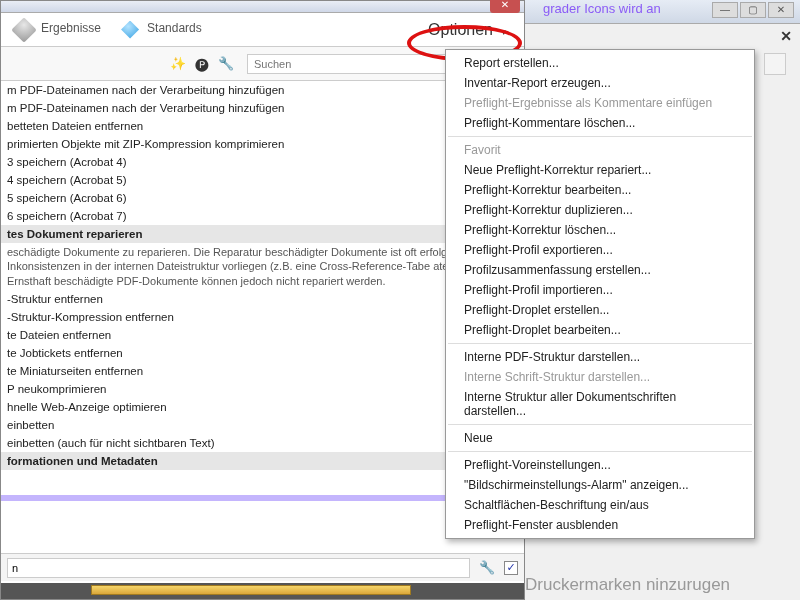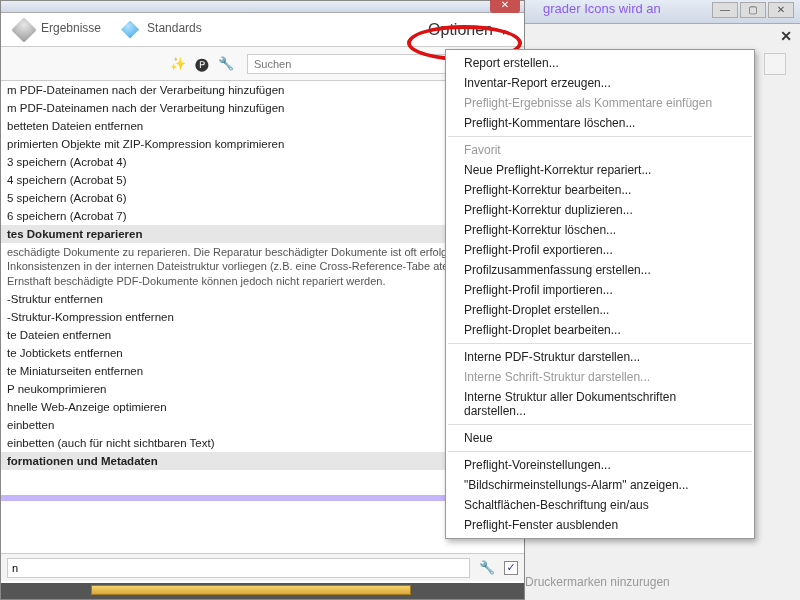--- a/index.html
+++ b/index.html
@@ -34,21 +34,21 @@
   .panel-x { position:absolute; top:28px; right:8px; font-size:14px; font-weight:bold; color:#333; cursor:pointer;}
   .dropdown { position: absolute; left: 445px; top: 49px; width: 310px; background: #fff; border: 1px solid #999; box-shadow: 2px 3px 6px rgba(0,0,0,0.3); z-index: 100; padding: 3px 0;}
   .ditem { padding: 3px 18px; font-size: 12px; color: #222; cursor: pointer;}
   .ditem.disabled { color: #999; cursor: default;}
   .dsep { height: 1px; background: #ddd; margin: 3px 2px;}
   .bot-strip { position:absolute; left:0; right:0; bottom:0; height:16px; background:#555;}
   .bot-strip .yellow { position:absolute; left:90px; width:320px; top:2px; height:10px; background: linear-gradient(#f5d56a,#d9a63a); border:1px solid #a07a20;}
   .titlebg { position:absolute; top:1px; left:523px; width:250px; height:18px; color:#8b5cf6; font-size:13px; padding-left:20px; filter:blur(0.5px);}
   .righttool { position:absolute; top:53px; right:14px; width:22px; height:22px; background:#f4f4f4; border:1px solid #ccc;}
   .chk { width:14px; height:14px; border:1px solid #888; background:#fff; display:inline-flex; align-items:center; justify-content:center; margin-left:6px; font-size:11px; color:#23a;}
-  .rightcut { position:absolute; top:575px; left:525px; color:#999; font-size:12px;}
+  .rightcut { position:absolute; top:575px; left:525px; color:#999; font-size:17px;}
 </style>
 </head>
 <body>
 
 <div class="topbar-bg"></div>
 <div class="titlebg">grader  Icons wird an</div>
 <div class="bgwin-ctrl">
   <span>—</span>
   <span>▢</span>
   <span>✕</span>

